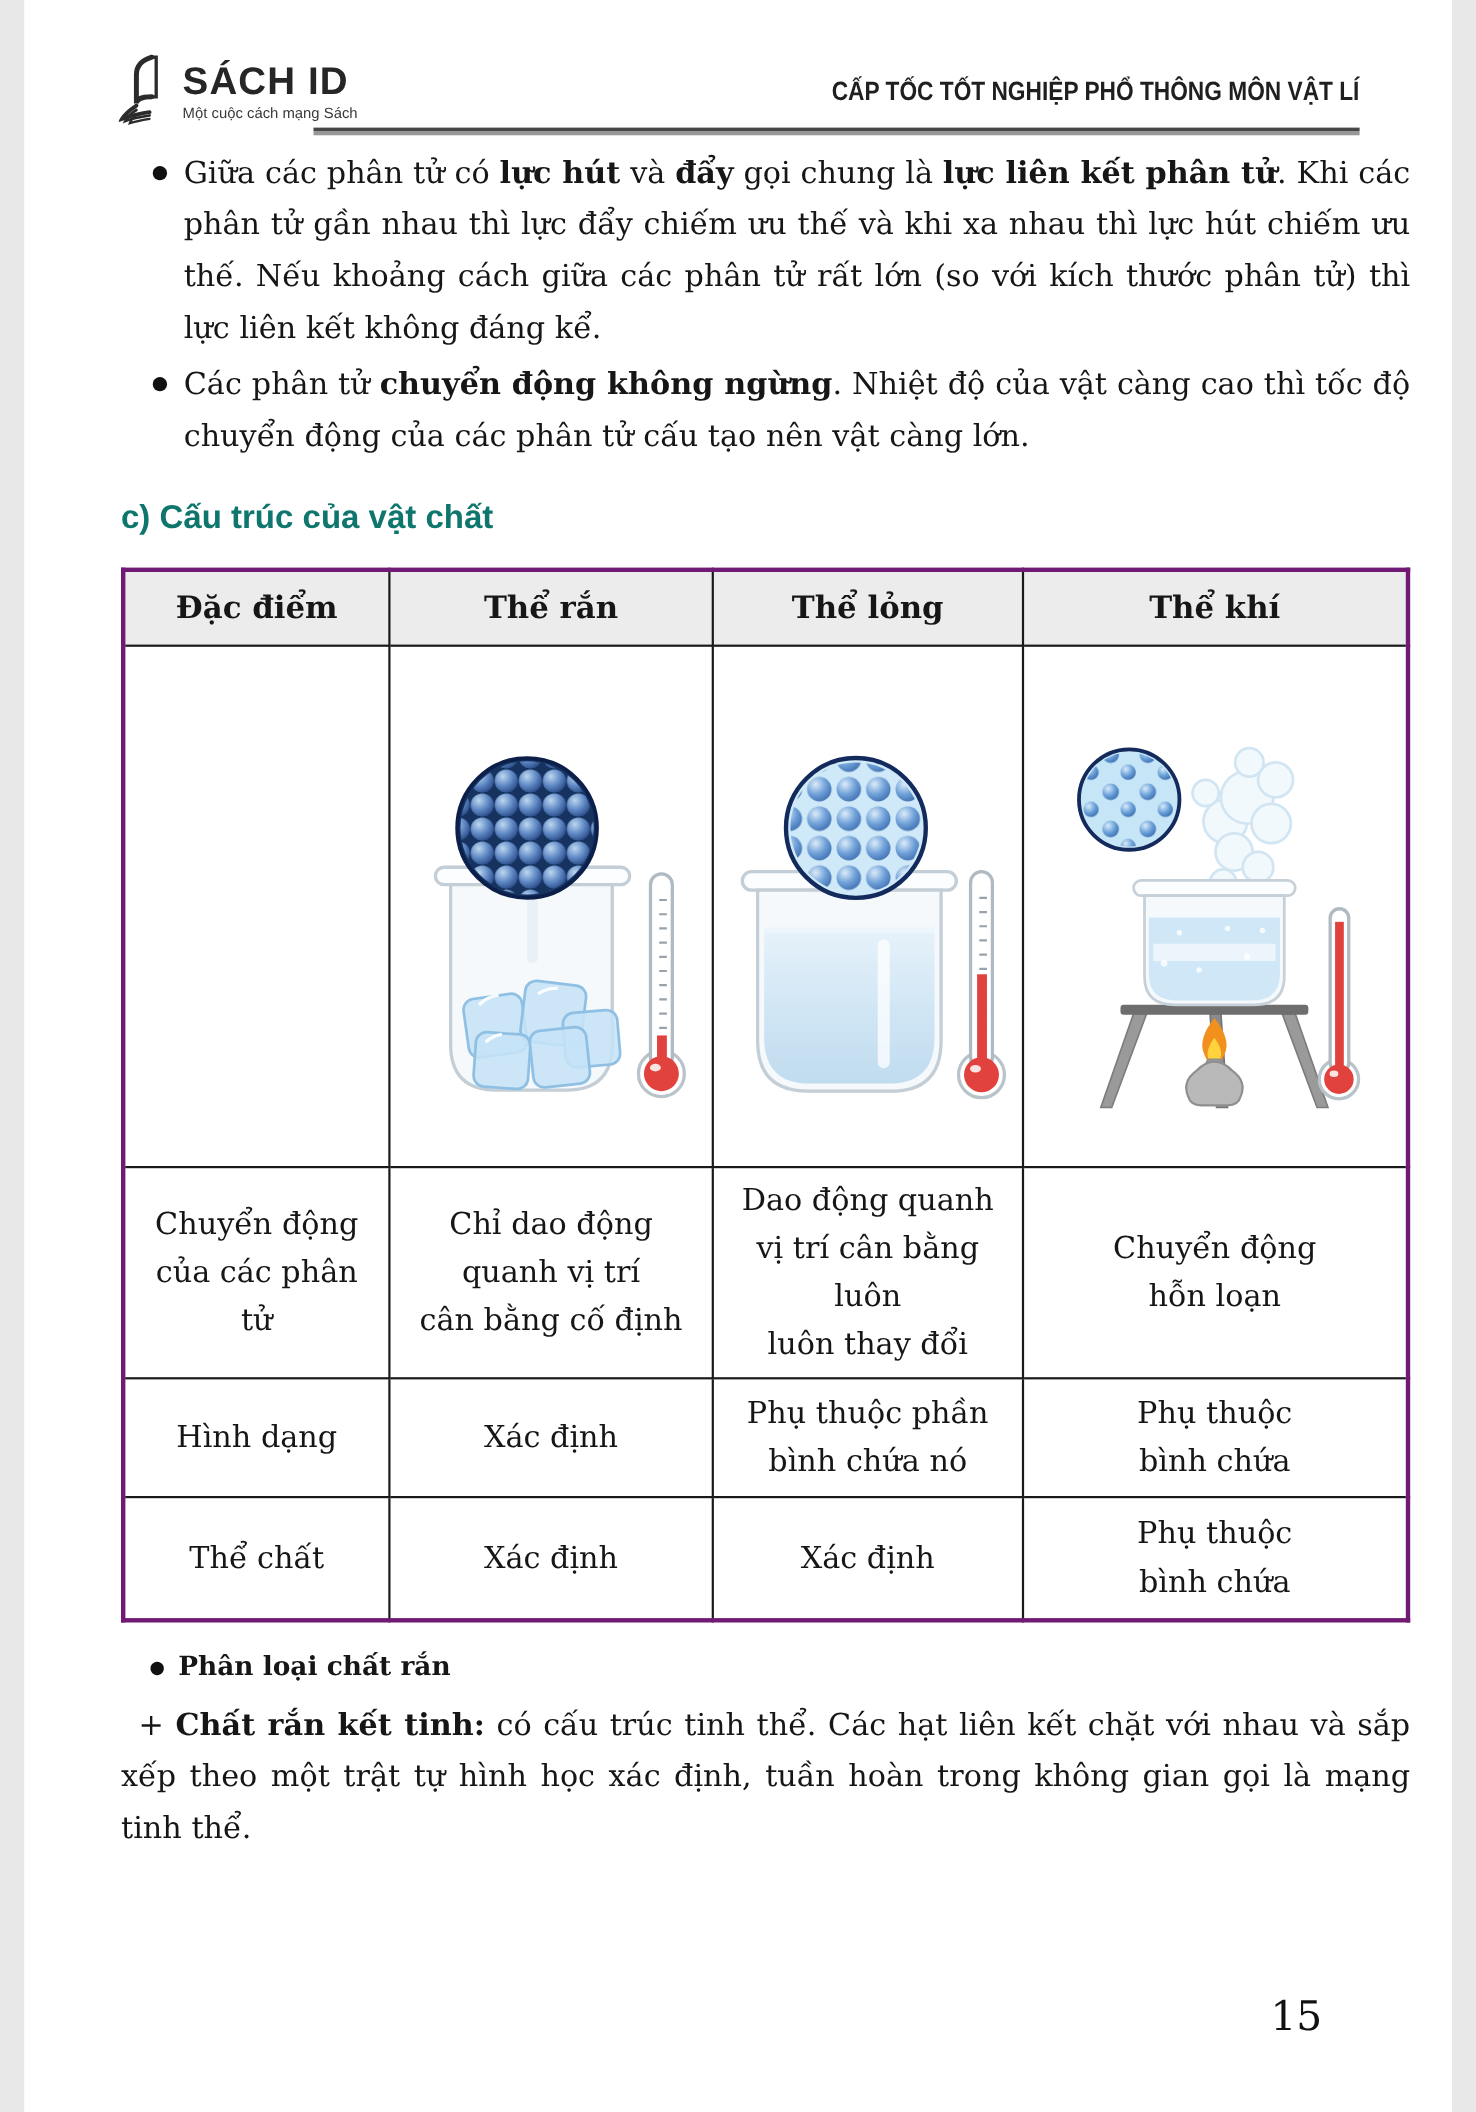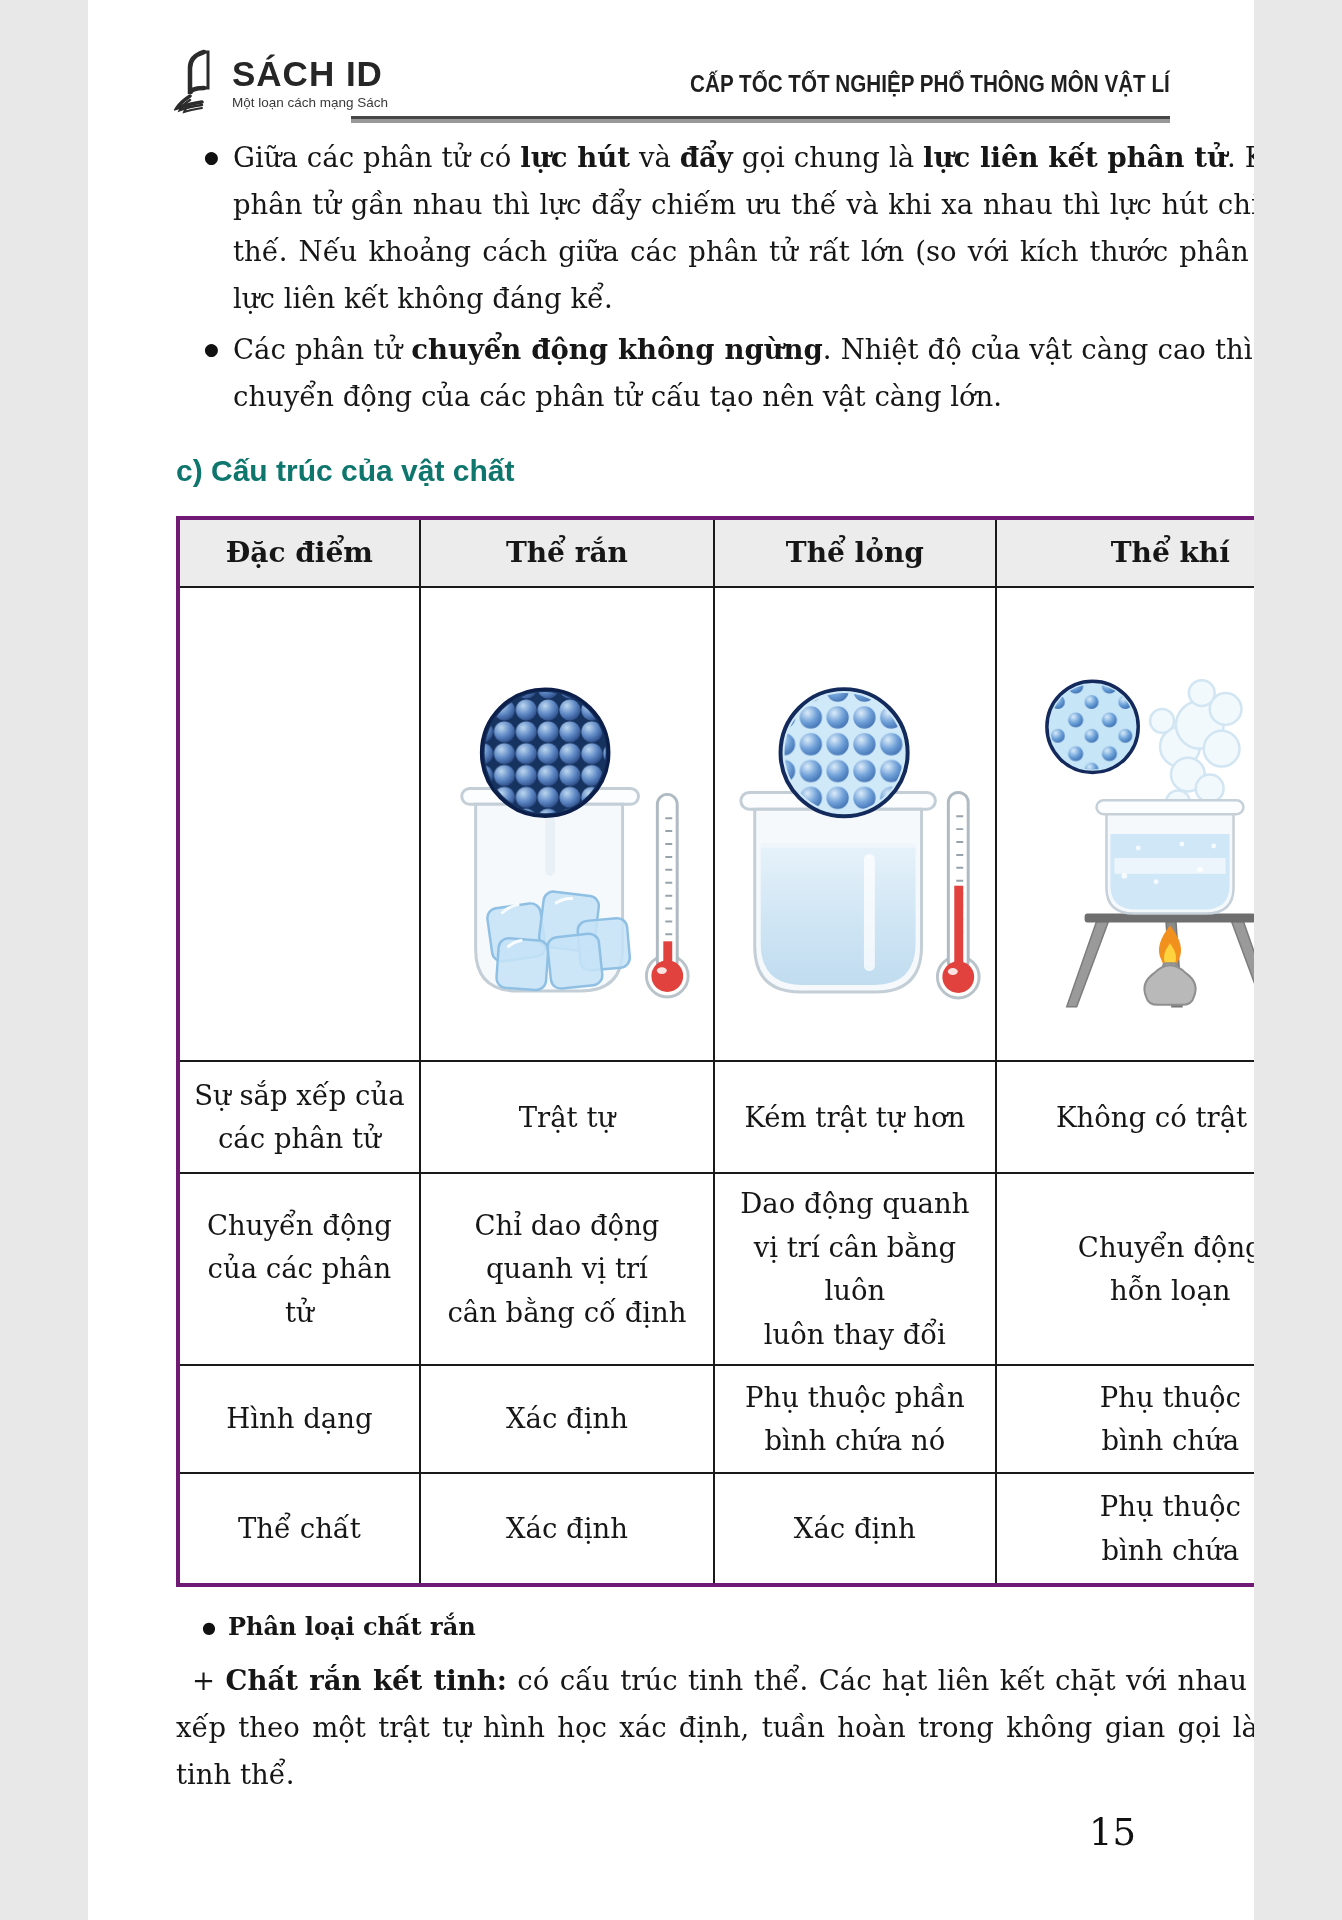--- a/index.html
+++ b/index.html
@@ -1,16 +1,16 @@
 <!DOCTYPE html>
 <html><head>
 <meta charset="utf-8">
 <style>
   html,body{margin:0;padding:0;background:#e8e8e8;}
-  .page{position:relative;width:1166px;height:1920px;margin:0 auto;background:#ffffff;
+  .page{position:relative;width:1298px;height:1920px;margin:0 auto;background:#ffffff;
         font-family:"DejaVu Serif","Liberation Serif",serif;color:#161616;overflow:hidden;}
 
   
   .header{position:absolute;top:46px;left:86px;right:84px;height:78px;}
   .logo{position:absolute;left:0;top:2px;display:flex;align-items:flex-start;}
   .logo svg{display:block;}
   .logo-textwrap{margin-left:6px;margin-top:8px;}
   .logo-name{font-family:"Liberation Sans","DejaVu Sans",sans-serif;font-weight:700;
              font-size:35px;letter-spacing:1px;color:#262626;line-height:36px;}
   .logo-tagline{font-family:"Liberation Sans","DejaVu Sans",sans-serif;font-size:13.5px;
@@ -62,21 +62,21 @@
         <g fill="none" stroke="#2b2b2b" stroke-linecap="round">
           <path d="M30,4 C20,7 16,13 16,20 V46 C16,42 22,40 30,40" stroke-width="4.5"></path>
           <path d="M30,4 h4 v36 h-4" stroke-width="3"></path>
           <path d="M16,48 C10,52 6,55 3,60 C12,57 20,55 28,54" stroke-width="3.5"></path>
           <path d="M16,52 C11,55 8,58 6,62 C14,59 21,58 28,57" stroke-width="2.5"></path>
           <path d="M17,56 C13,59 11,61 10,64 C16,62 22,61 28,60" stroke-width="2"></path>
         </g>
       </svg>
       <div class="logo-textwrap">
         <div class="logo-name">SÁCH ID</div>
-        <div class="logo-tagline">Một loạn cách mạng Sách</div>
+        <div class="logo-tagline">Một cuộc cách mạng Sách</div>
       </div>
     </div>
     <div class="header-title">CẤP TỐC TỐT NGHIỆP PHỔ THÔNG MÔN VẬT LÍ</div>
   </div>
   <div class="header-rule"></div>
 
   <div class="content">
 
     <ul class="bullets">
       <li><span>Giữa các phân tử có </span><b>lực hút</b><span> và </span><b>đẩy</b><span> gọi chung là </span><b>lực liên kết phân tử</b><span>. Khi các phân tử gần nhau thì lực đẩy chiếm ưu thế và khi xa nhau thì lực hút chiếm ưu thế. Nếu khoảng cách giữa các phân tử rất lớn (so với kích thước phân tử) thì lực liên kết không đáng kể.</span></li>
@@ -247,27 +247,20 @@
               <g>
                 <circle cx="254" cy="306" r="18" fill="#ffffff" stroke="#b9c3ca" stroke-width="3"></circle>
                 <rect x="246" y="150" width="17" height="150" rx="8.5" fill="#ffffff" stroke="#b0bac2" stroke-width="3"></rect>
                 <rect x="250.5" y="162" width="8" height="132" fill="#e2423d"></rect>
                 <circle cx="254" cy="306" r="13.5" fill="#e2423d"></circle>
                 <ellipse cx="249.5" cy="301" rx="4" ry="3" fill="#ffffff" opacity="0.85"></ellipse>
               </g>
             </svg>
           </td>
         </tr>
-        <tr class="r2">
-          <td>Sự sắp xếp của
-các phân tử</td>
-          <td>Trật tự</td>
-          <td>Kém trật tự hơn</td>
-          <td>Không có trật tự</td>
-        </tr>
         <tr class="r3">
           <td>Chuyển động
 của các phân
 tử</td>
           <td>Chỉ dao động
 quanh vị trí
 cân bằng cố định</td>
           <td>Dao động quanh
 vị trí cân bằng luôn
 luôn thay đổi</td>

